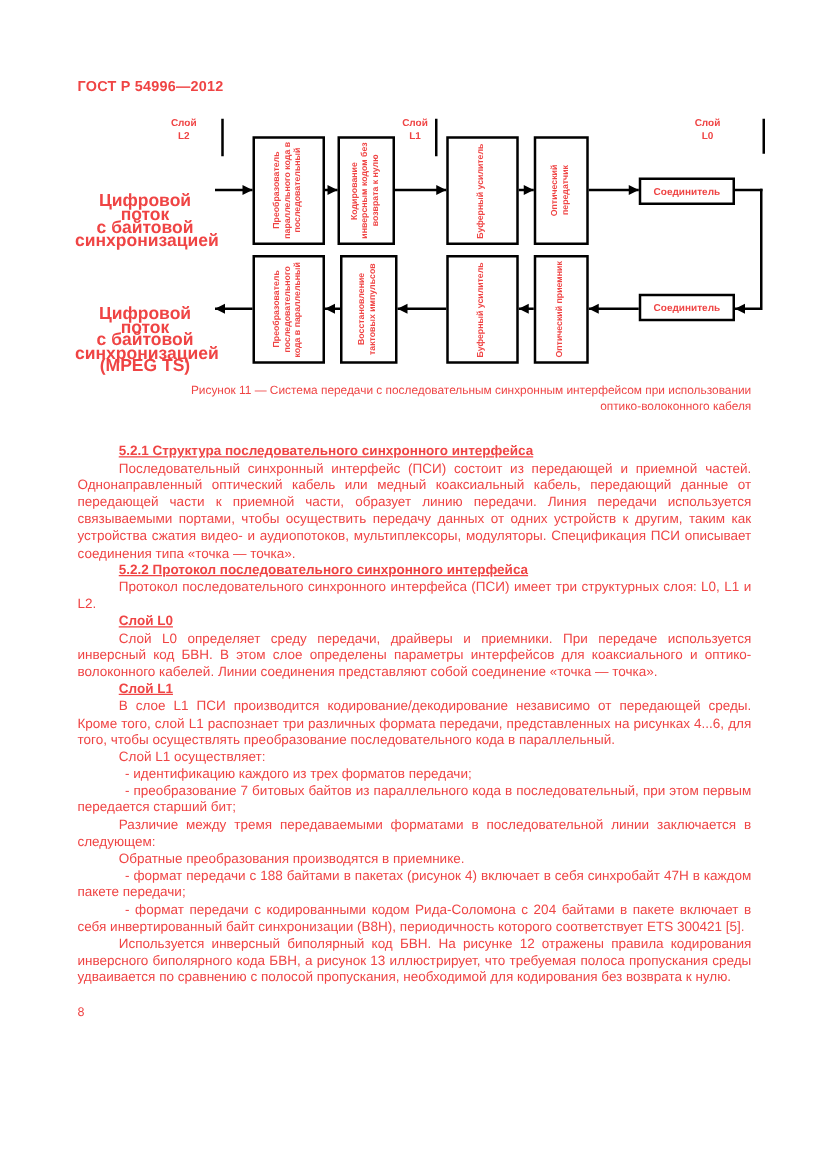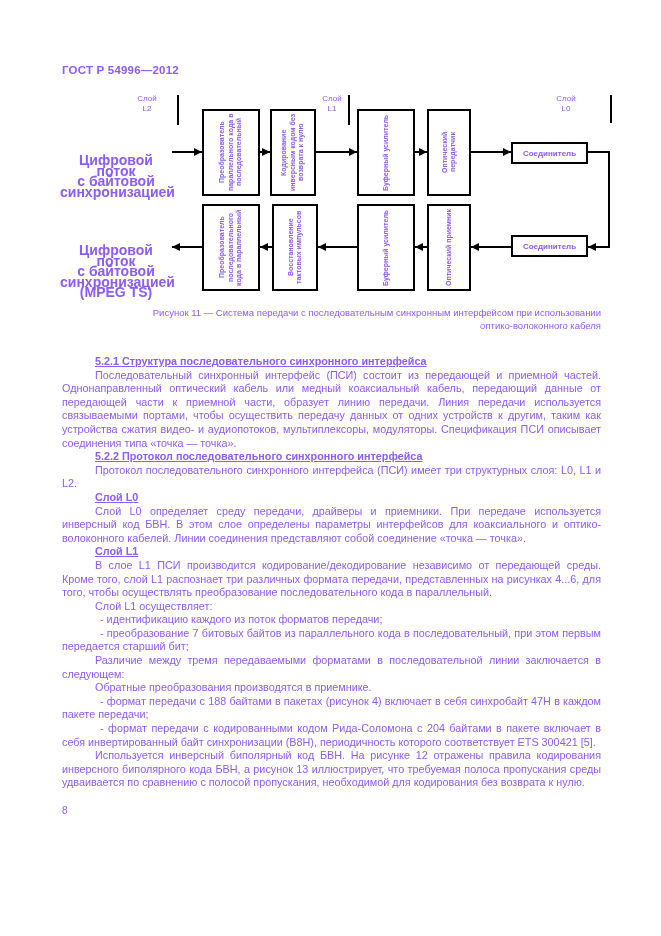--- a/index.html
+++ b/index.html
@@ -2,32 +2,32 @@
 <html><head>
 <meta charset="utf-8">
 <style>
   html,body{margin:0;padding:0;background:#e8e8e8;}
   .page{
     position:relative;
     width:661px;height:936px;
     margin:0 auto;
     background:#ffffff;
     font-family:"Liberation Sans",sans-serif;
-    color:#8b5cf6;
+    color:#ef4444;
     box-sizing:border-box;
     padding:64px 60px 0 62px;
     overflow:hidden;
   }
   .hdr{font-size:11.5px;font-weight:bold;letter-spacing:.2px;}
   .pre{white-space:pre-line;}
 
   
   .diagram{position:relative;height:212px;margin:13px 0 0 -62px;width:661px;}
   .diagram *{box-sizing:border-box;}
-  .lyr{position:absolute;width:50px;text-align:center;font-size:8px;font-weight:normal;line-height:9.5px;}
+  .lyr{position:absolute;width:50px;text-align:center;font-size:8px;font-weight:bold;line-height:9.5px;}
   .tick{position:absolute;width:2px;height:30px;background:#000;}
   .stream{position:absolute;width:112px;text-align:center;font-size:14px;font-weight:bold;line-height:10.5px;margin-top:20px;}
   .blk{
     position:absolute;top:20px;height:87px;border:2px solid #000;background:#fff;
     display:flex;align-items:center;justify-content:center;text-align:center;
     writing-mode:vertical-rl;transform:rotate(180deg);
     font-size:7px;font-weight:bold;line-height:8.5px;padding:2px;
   }
   .blk.row2{top:115px;}
   .conn{
@@ -123,21 +123,21 @@
   <div class="bodytext">
     <p class="h">5.2.1 Структура последовательного синхронного интерфейса</p>
     <p>Последовательный синхронный интерфейс (ПСИ) состоит из передающей и приемной частей. Однонаправленный оптический кабель или медный коаксиальный кабель, передающий данные от передающей части к приемной части, образует линию передачи. Линия передачи используется связываемыми портами, чтобы осуществить передачу данных от одних устройств к другим, таким как устройства сжатия видео- и аудиопотоков, мультиплексоры, модуляторы. Спецификация ПСИ описывает соединения типа «точка — точка».</p>
     <p class="h">5.2.2 Протокол последовательного синхронного интерфейса</p>
     <p>Протокол последовательного синхронного интерфейса (ПСИ) имеет три структурных слоя: L0, L1 и L2.</p>
     <p class="u">Слой L0</p>
     <p>Слой L0 определяет среду передачи, драйверы и приемники. При передаче используется инверсный код БВН. В этом слое определены параметры интерфейсов для коаксиального и оптико-волоконного кабелей. Линии соединения представляют собой соединение «точка — точка».</p>
     <p class="u">Слой L1</p>
     <p>В слое L1 ПСИ производится кодирование/декодирование независимо от передающей среды. Кроме того, слой L1 распознает три различных формата передачи, представленных на рисунках 4...6, для того, чтобы осуществлять преобразование последовательного кода в параллельный.</p>
     <p>Слой L1 осуществляет:</p>
-    <p class="li">- идентификацию каждого из поток форматов передачи;</p>
+    <p class="li">- идентификацию каждого из трех форматов передачи;</p>
     <p class="li">- преобразование 7 битовых байтов из параллельного кода в последовательный, при этом первым передается старший бит;</p>
     <p>Различие между тремя передаваемыми форматами в последовательной линии заключается в следующем:</p>
     <p>Обратные преобразования производятся в приемнике.</p>
     <p class="li">- формат передачи с 188 байтами в пакетах (рисунок 4) включает в себя синхробайт 47H в каждом пакете передачи;</p>
     <p class="li">- формат передачи с кодированными кодом Рида-Соломона с 204 байтами в пакете включает в себя инвертированный байт синхронизации (B8H), периодичность которого соответствует ETS 300421 [5].</p>
     <p>Используется инверсный биполярный код БВН. На рисунке 12 отражены правила кодирования инверсного биполярного кода БВН, а рисунок 13 иллюстрирует, что требуемая полоса пропускания среды удваивается по сравнению с полосой пропускания, необходимой для кодирования без возврата к нулю.</p>
   </div>
 
   <div class="pagenum">8</div>
 

